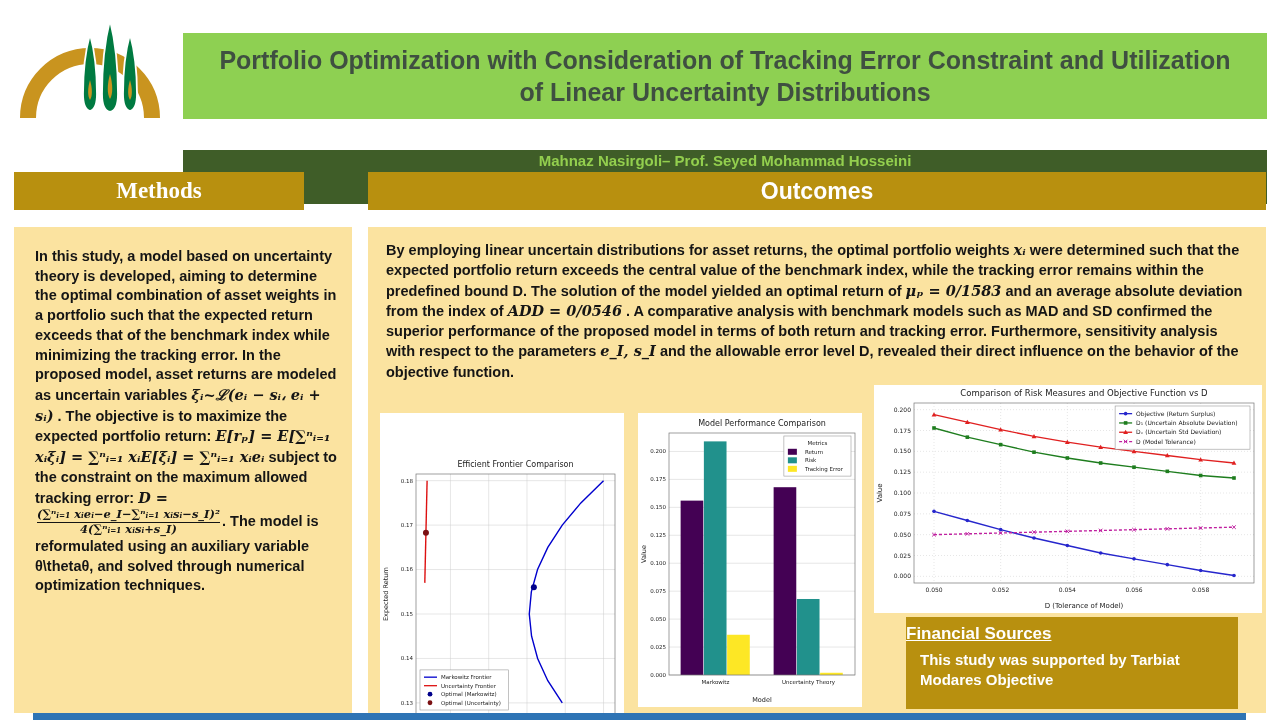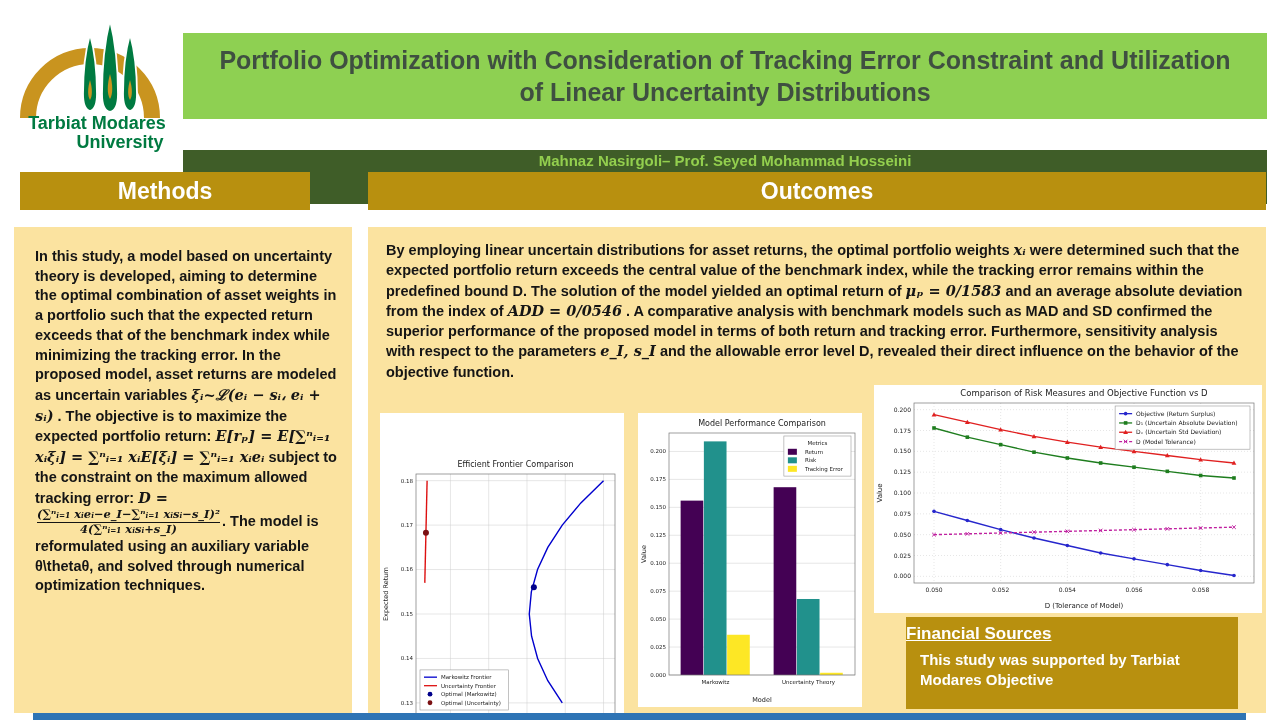--- a/index.html
+++ b/index.html
@@ -17,21 +17,21 @@
   .title-bar{position:absolute;left:183px;top:16px;width:1084px;height:86px;background:#8ed052;
              display:flex;align-items:center;justify-content:center;padding:0 28px;box-sizing:border-box;margin-top:17px;}
   .title-bar h1{margin:0;font-size:25px;line-height:1.3;color:#3f4f41;text-align:center;font-weight:bold;}
   .author-bar{position:absolute;left:183px;top:106px;width:1084px;height:54px;background:#3f5d28;
               display:flex;align-items:flex-start;justify-content:center;padding-top:2px;box-sizing:border-box;margin-top:44px;}
   .author-bar span{color:#93cf4e;font-size:15px;font-weight:bold;}
 
   
   .section-header{position:absolute;top:172px;height:38px;background:#b8900f;display:flex;align-items:center;justify-content:center;}
   .section-header span{color:#ffffff;font-size:23px;font-weight:bold;}
-  .methods-header{left:20px;width:290px;}
+  .methods-header{left:14px;width:290px;font-family:Liberation Serif, serif;}
   .outcomes-header{left:368px;width:898px;}
 
   
   .box{position:absolute;top:227px;background:#fbe3a0;box-sizing:border-box;}
   .methods-box{left:14px;width:338px;height:486px;padding:20px 12px 0 21px;}
   .methods-text{margin:0;font-size:14.5px;font-weight:bold;color:#151515;line-height:1.36;}
   .outcomes-box{left:368px;width:898px;height:486px;}
   .outcomes-text{margin:0;padding:13px 18px 0 18px;font-size:14.5px;font-weight:bold;color:#151515;line-height:1.4;}
   .math{font-family:"DejaVu Serif",serif;font-style:italic;font-weight:bold;}
   .frac{display:inline-flex;flex-direction:column;text-align:center;vertical-align:middle;font-size:11.5px;line-height:1.2;margin:0 2px;}
@@ -60,24 +60,20 @@
   <div class="logo">
     <svg viewBox="0 0 170 152" width="170" height="152">
       <path d="M16 110 A 62 62 0 0 1 140 110" fill="none" stroke="#c9941f" stroke-width="16"></path>
       <path d="M78 26 C72 48 71 72 71 86 C71 97 74 102 78 103 C82 102 85 97 85 86 C85 72 84 48 78 26 Z" fill="#007a41" stroke="#ffffff" stroke-width="1.8"></path>
       <path d="M118 26 C112 48 111 72 111 86 C111 97 114 102 118 103 C122 102 125 97 125 86 C125 72 124 48 118 26 Z" fill="#007a41" stroke="#ffffff" stroke-width="1.8"></path>
       <path d="M98 12 C91 40 90 70 90 86 C90 98 93 103 98 104 C103 103 106 98 106 86 C106 70 105 40 98 12 Z" fill="#007a41" stroke="#ffffff" stroke-width="1.8"></path>
       <path d="M78 72 C75.5 81 75.5 88 78 92 C80.5 88 80.5 81 78 72 Z" fill="#c9941f"></path>
       <path d="M98 66 C95 77 95 86 98 91 C101 86 101 77 98 66 Z" fill="#c9941f"></path>
       <path d="M118 72 C115.5 81 115.5 88 118 92 C120.5 88 120.5 81 118 72 Z" fill="#c9941f"></path>
     </svg>
-    <div class="logo-text">
-      <span class="logo-line1">Tarbiat Modares</span>
-      <span class="logo-line2">University</span>
-    </div>
   </div>
 
   <div class="title-bar">
     <h1>Portfolio Optimization with Consideration of Tracking Error Constraint and Utilization of Linear Uncertainty Distributions</h1>
   </div>
 
   <div class="author-bar">
     <span>Mahnaz Nasirgoli– Prof. Seyed Mohammad Hosseini</span>
   </div>
 

